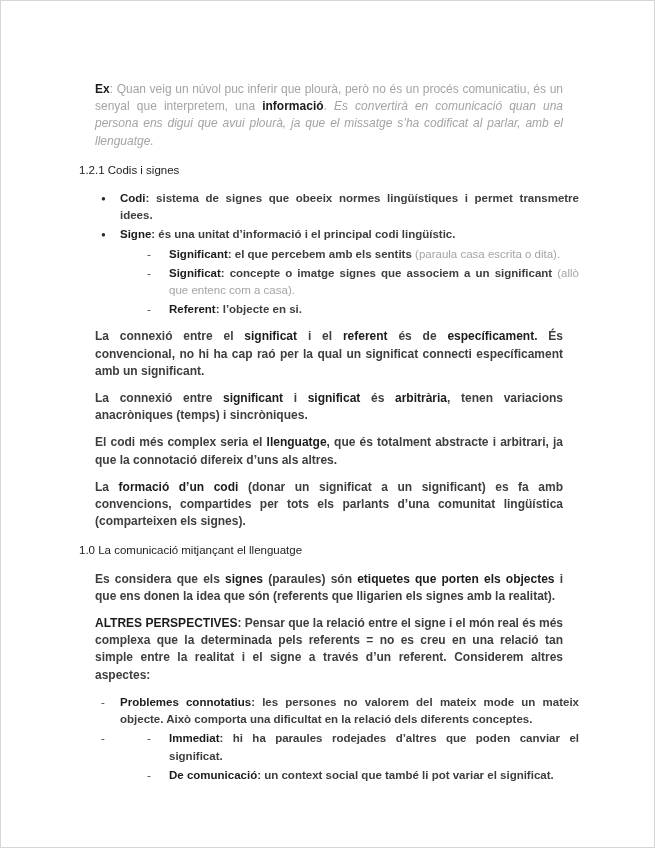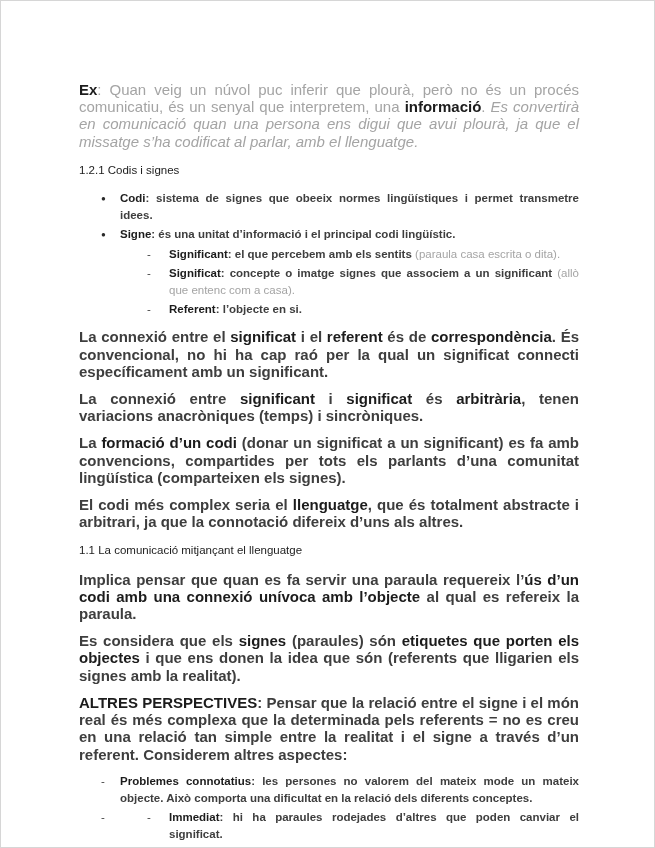--- a/index.html
+++ b/index.html
@@ -9,22 +9,22 @@
     background: #ffffff;
     border: 1px solid #d6d6d6;
     position: relative; overflow: hidden;
     font-family: "Liberation Sans", sans-serif;
   }
   .content {
     position: absolute; left: 78px; top: 80px; width: 500px;
   }
   .content > :first-child { margin-top: 0; }
   .para {
-    font-size: 15px; line-height: 17.2px; color: #3e3e3e;
-    text-align: justify; margin: 10px 0;
+    font-size: 12px; line-height: 17.2px; color: #3e3e3e;
+    text-align: justify; margin: 10px 16px;
   }
   .heading {
     font-size: 11.5px; line-height: 17.2px; color: #1c1c1c;
     font-weight: normal; margin: 12px 0 11px;
   }
   .li {
     font-size: 11.5px; line-height: 17.2px; color: #3e3e3e;
     text-align: justify; margin: 2px 0; position: relative;
   }
   .li.indent-1 { padding-left: 41px; }
@@ -44,26 +44,25 @@
 
 <div class="page">
   <div class="content">
       <div class="para"><span class="run-b">Ex</span><span class="run-g">: Quan veig un núvol puc inferir que plourà, però no és un procés comunicatiu, és un senyal que interpretem, una </span><span class="run-b">informació</span><span class="run-g">. </span><span class="run-gi">Es convertirà en comunicació quan una persona ens digui que avui plourà, ja que el missatge s’ha codificat al parlar, amb el llenguatge.</span></div>
       <div class="heading">1.2.1 Codis i signes</div>
       <div class="li indent-1"><span class="marker marker-bullet">●</span><span class="run-b">Codi</span><span class="run-n">: sistema de signes que obeeix normes lingüístiques i permet transmetre idees.</span></div>
       <div class="li indent-1"><span class="marker marker-bullet">●</span><span class="run-b">Signe</span><span class="run-n">: és una unitat d’informació i el principal codi lingüístic.</span></div>
       <div class="li indent-2"><span class="marker marker-dash">-</span><span class="run-b">Significant</span><span class="run-n">: el que percebem amb els sentits </span><span class="run-g">(paraula casa escrita o dita).</span></div>
       <div class="li indent-2"><span class="marker marker-dash">-</span><span class="run-b">Significat</span><span class="run-n">: concepte o imatge signes que associem a un significant </span><span class="run-g">(allò que entenc com a casa).</span></div>
       <div class="li indent-2"><span class="marker marker-dash">-</span><span class="run-b">Referent</span><span class="run-n">: l’objecte en si.</span></div>
-      <div class="para"><span class="run-n">La connexió entre el </span><span class="run-b">significat</span><span class="run-n"> i el </span><span class="run-b">referent</span><span class="run-n"> és de </span><span class="run-b">correspondència</span><span class="run-n">. És convencional, no hi ha cap raó per la qual un significat connecti específicament amb un significant.</span></div>
+      <div class="para"><span class="run-n">La connexió entre el </span><span class="run-b">significat</span><span class="run-n"> i el </span><span class="run-b">referent</span><span class="run-n"> és de </span><span class="run-b">específicament</span><span class="run-n">. És convencional, no hi ha cap raó per la qual un significat connecti específicament amb un significant.</span></div>
       <div class="para"><span class="run-n">La connexió entre </span><span class="run-b">significant</span><span class="run-n"> i </span><span class="run-b">significat</span><span class="run-n"> és </span><span class="run-b">arbitrària</span><span class="run-n">, tenen variacions anacròniques (temps) i sincròniques.</span></div>
+      <div class="para"><span class="run-n">El codi més complex seria el </span><span class="run-b">llenguatge</span><span class="run-n">, que és totalment abstracte i arbitrari, ja que la connotació difereix d’uns als altres.</span></div>
       <div class="para"><span class="run-n">La </span><span class="run-b">formació d’un codi</span><span class="run-n"> (donar un significat a un significant) es fa amb convencions, compartides per tots els parlants d’una comunitat lingüística (comparteixen els signes).</span></div>
-      <div class="para"><span class="run-n">El codi més complex seria el </span><span class="run-b">llenguatge</span><span class="run-n">, que és totalment abstracte i arbitrari, ja que la connotació difereix d’uns als altres.</span></div>
-      <div class="heading">1.1 La comunicació mitjançant el llenguatge</div>
-      <div class="para"><span class="run-n">Implica pensar que quan es fa servir una paraula requereix l’</span><span class="run-b">ús d’un codi amb una connexió unívoca amb l’objecte</span><span class="run-n"> al qual es refereix la paraula.</span></div>
+      <div class="heading">1.0 La comunicació mitjançant el llenguatge</div>
       <div class="para"><span class="run-n">Es considera que els </span><span class="run-b">signes</span><span class="run-n"> (paraules) són </span><span class="run-b">etiquetes que porten els objectes</span><span class="run-n"> i que ens donen la idea que són (referents que lligarien els signes amb la realitat).</span></div>
       <div class="para"><span class="run-b">ALTRES PERSPECTIVES</span><span class="run-n">: Pensar que la relació entre el signe i el món real és més complexa que la determinada pels referents = no es creu en una relació tan simple entre la realitat i el signe a través d’un referent. Considerem altres aspectes:</span></div>
       <div class="li indent-1"><span class="marker marker-dash">-</span><span class="run-b">Problemes connotatius</span><span class="run-n">: les persones no valorem del mateix mode un mateix objecte. Això comporta una dificultat en la relació dels diferents conceptes.</span></div>
       <div class="li indent-1"><span class="marker marker-dash">-</span></div>
       <div class="li indent-2"><span class="marker marker-dash">-</span><span class="run-b">Immediat</span><span class="run-n">: hi ha paraules rodejades d’altres que poden canviar el significat.</span></div>
       <div class="li indent-2"><span class="marker marker-dash">-</span><span class="run-b">De comunicació</span><span class="run-n">: un context social que també li pot variar el significat.</span></div>
     </div>
 </div>
 
 </body></html>

